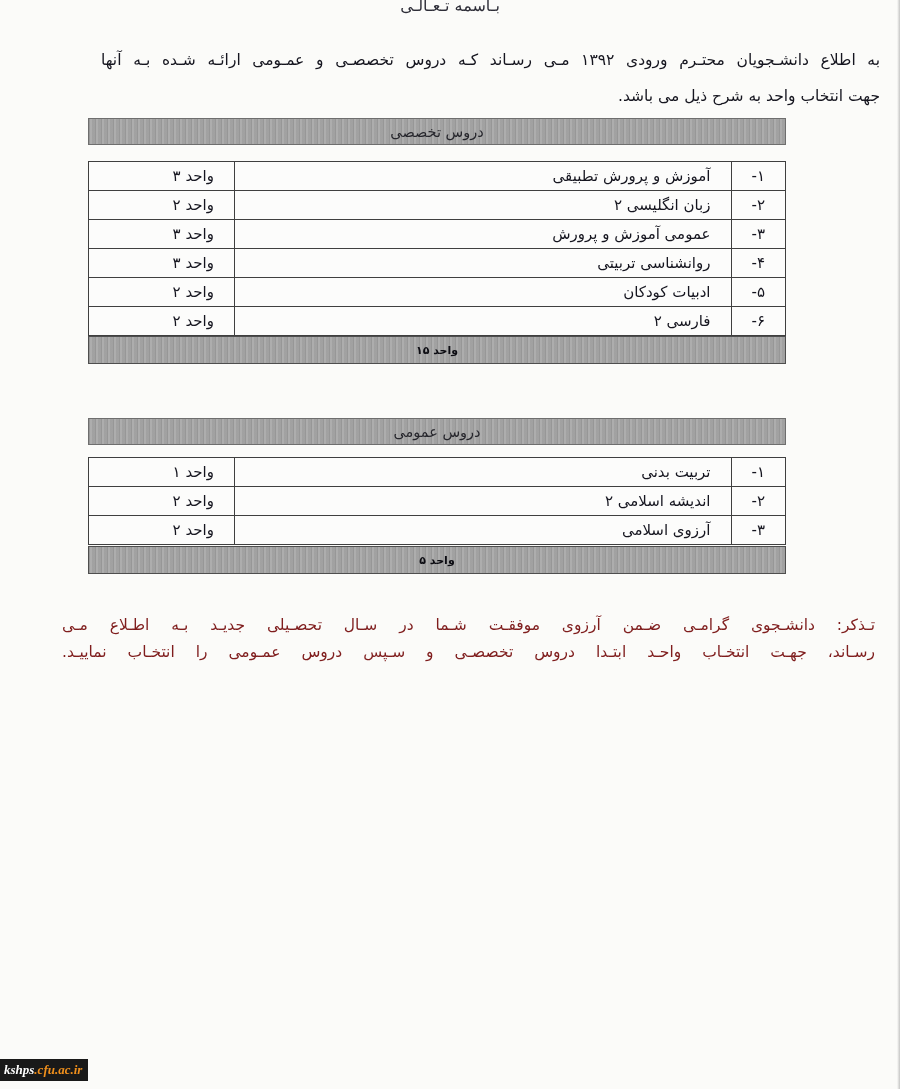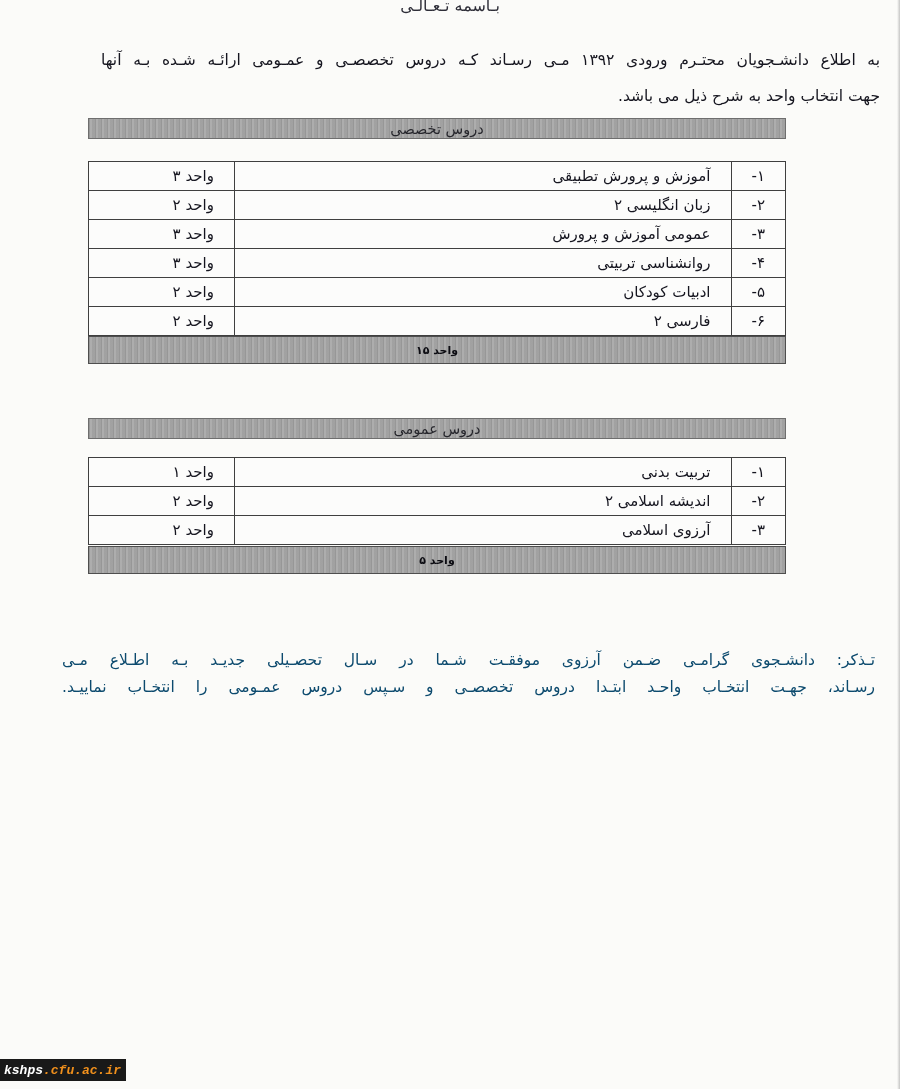--- a/index.html
+++ b/index.html
@@ -24,21 +24,21 @@
     color:#2e2e38; font-family:"DejaVu Serif", serif;
     direction:rtl;
   }
 
   .intro{position:absolute; top:42px; left:85px; width:795px; direction:rtl;
     font-size:15.5px; line-height:36px;}
   .intro .l-just{text-align:justify; text-align-last:justify;margin-left:16px;}
   .intro .l-end{text-align:right;}
 
   .band{
-    position:absolute; left:88px; width:698px; height:21px;
+    position:absolute; left:88px; width:698px; height:27px;
     background:
       repeating-linear-gradient(90deg, rgba(0,0,0,.10) 0 1px, rgba(255,255,255,.06) 1px 3px, rgba(0,0,0,.04) 3px 6px),
       var(--band);
     border:1px solid #6e6e6e;
     display:flex; align-items:center; justify-content:center;
   }
   .band-label{font-size:14.5px; letter-spacing:6px; color:#26262c; direction:rtl;}
 
   table.course-table{
     position:absolute; left:88px; width:698px;
@@ -57,30 +57,30 @@
     position:absolute; left:88px; width:698px; height:28px;
     background:
       repeating-linear-gradient(90deg, rgba(0,0,0,.10) 0 1px, rgba(255,255,255,.06) 1px 3px, rgba(0,0,0,.04) 3px 6px),
       var(--band);
     border:1px solid #4e4e4e;
     display:flex; align-items:center; justify-content:center;
     font-weight:bold; font-size:11px; color:#0c0c12; direction:ltr;
   }
 
   .note{position:absolute; top:612px; left:62px; width:813px; direction:rtl;
-    font-size:15.5px; line-height:27px; color:#0c4a6e;margin-top:35px;}
+    font-size:15.5px; line-height:27px; color:#7f1d1d;}
   .note .l-just{text-align:justify; text-align-last:justify;}
   .note .l-end{text-align:right;}
 
   .watermark{
     position:absolute; left:0; top:1059px; height:22px; min-width:88px;
     background:var(--wm-bg);
     display:flex; align-items:center; padding:0 5px 0 4px;
     font-style:italic; font-weight:bold; font-size:13px;
-    font-family:Liberation Mono, monospace;
+    font-family:Liberation Serif, serif;
   }
   .watermark .wm-prefix{color:#ffffff;}
   .watermark .wm-suffix{color:var(--wm-accent);}
 </style>
 </head>
 <body>
 
 <div class="scan-edge"></div>
 
 <div class="doc-title">بـاسمه تـعـالـی</div>

